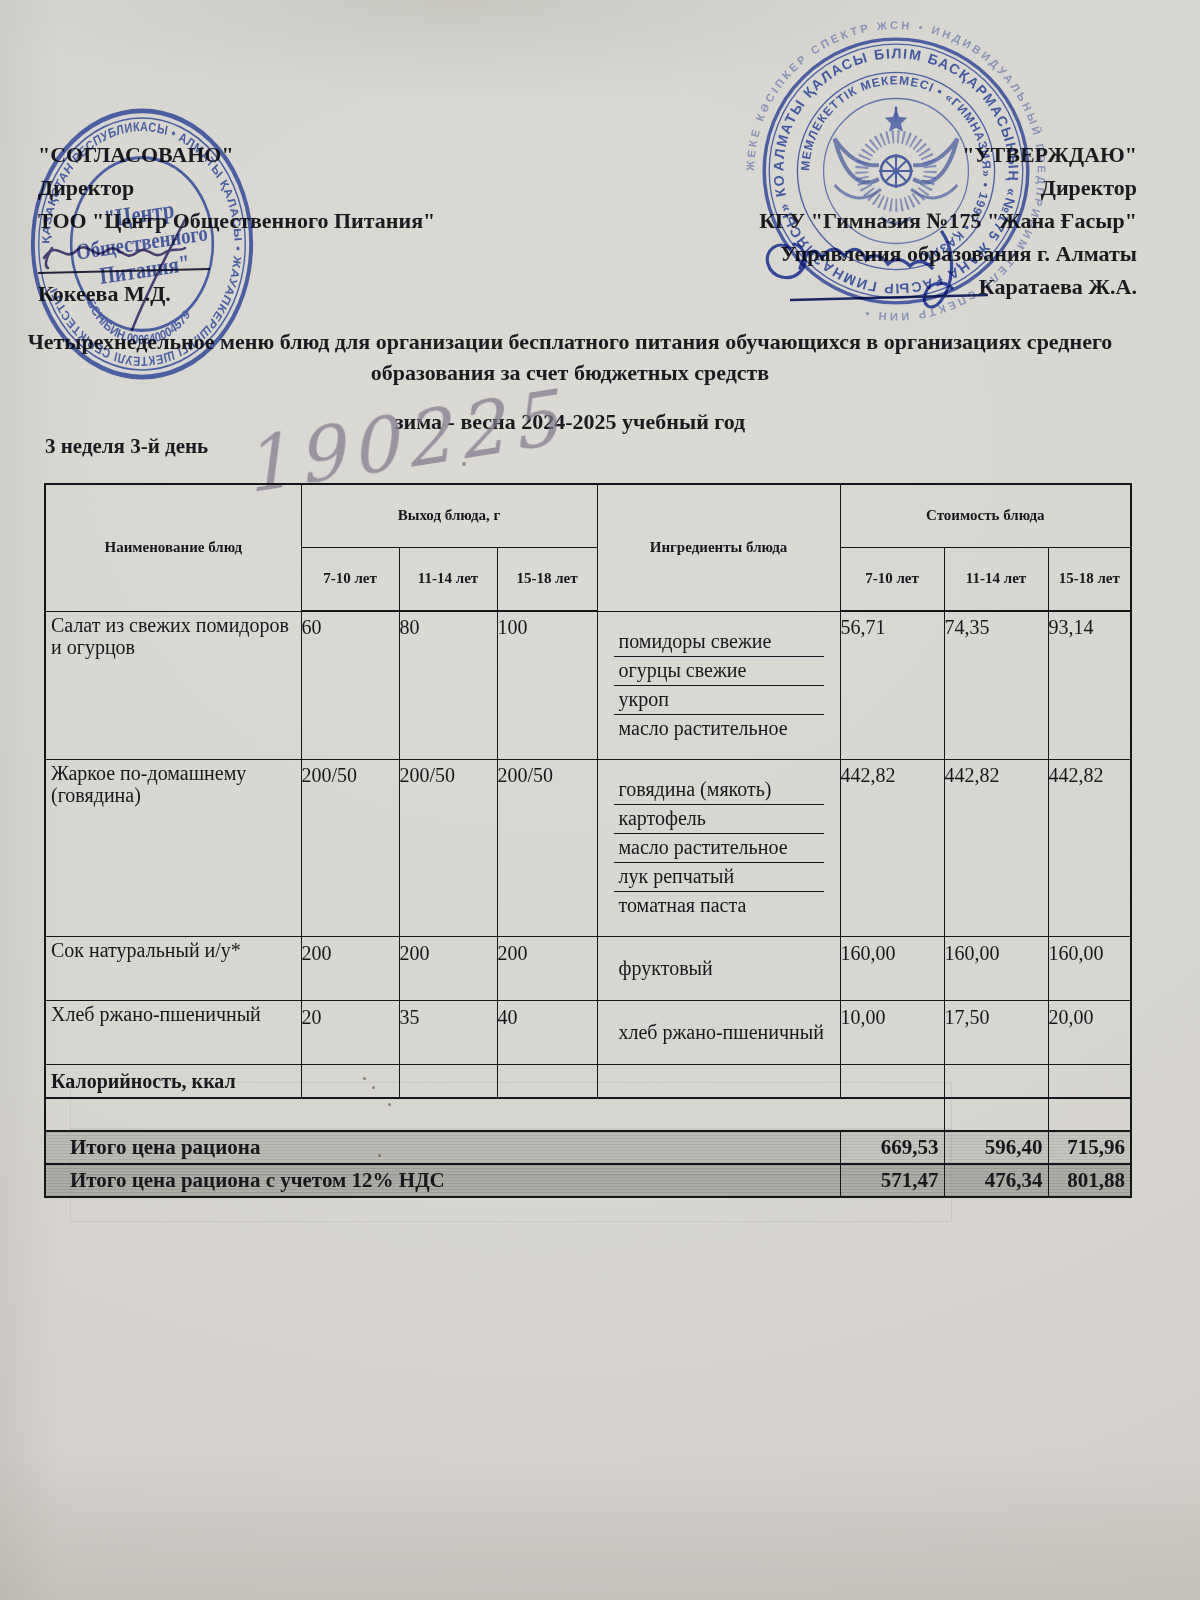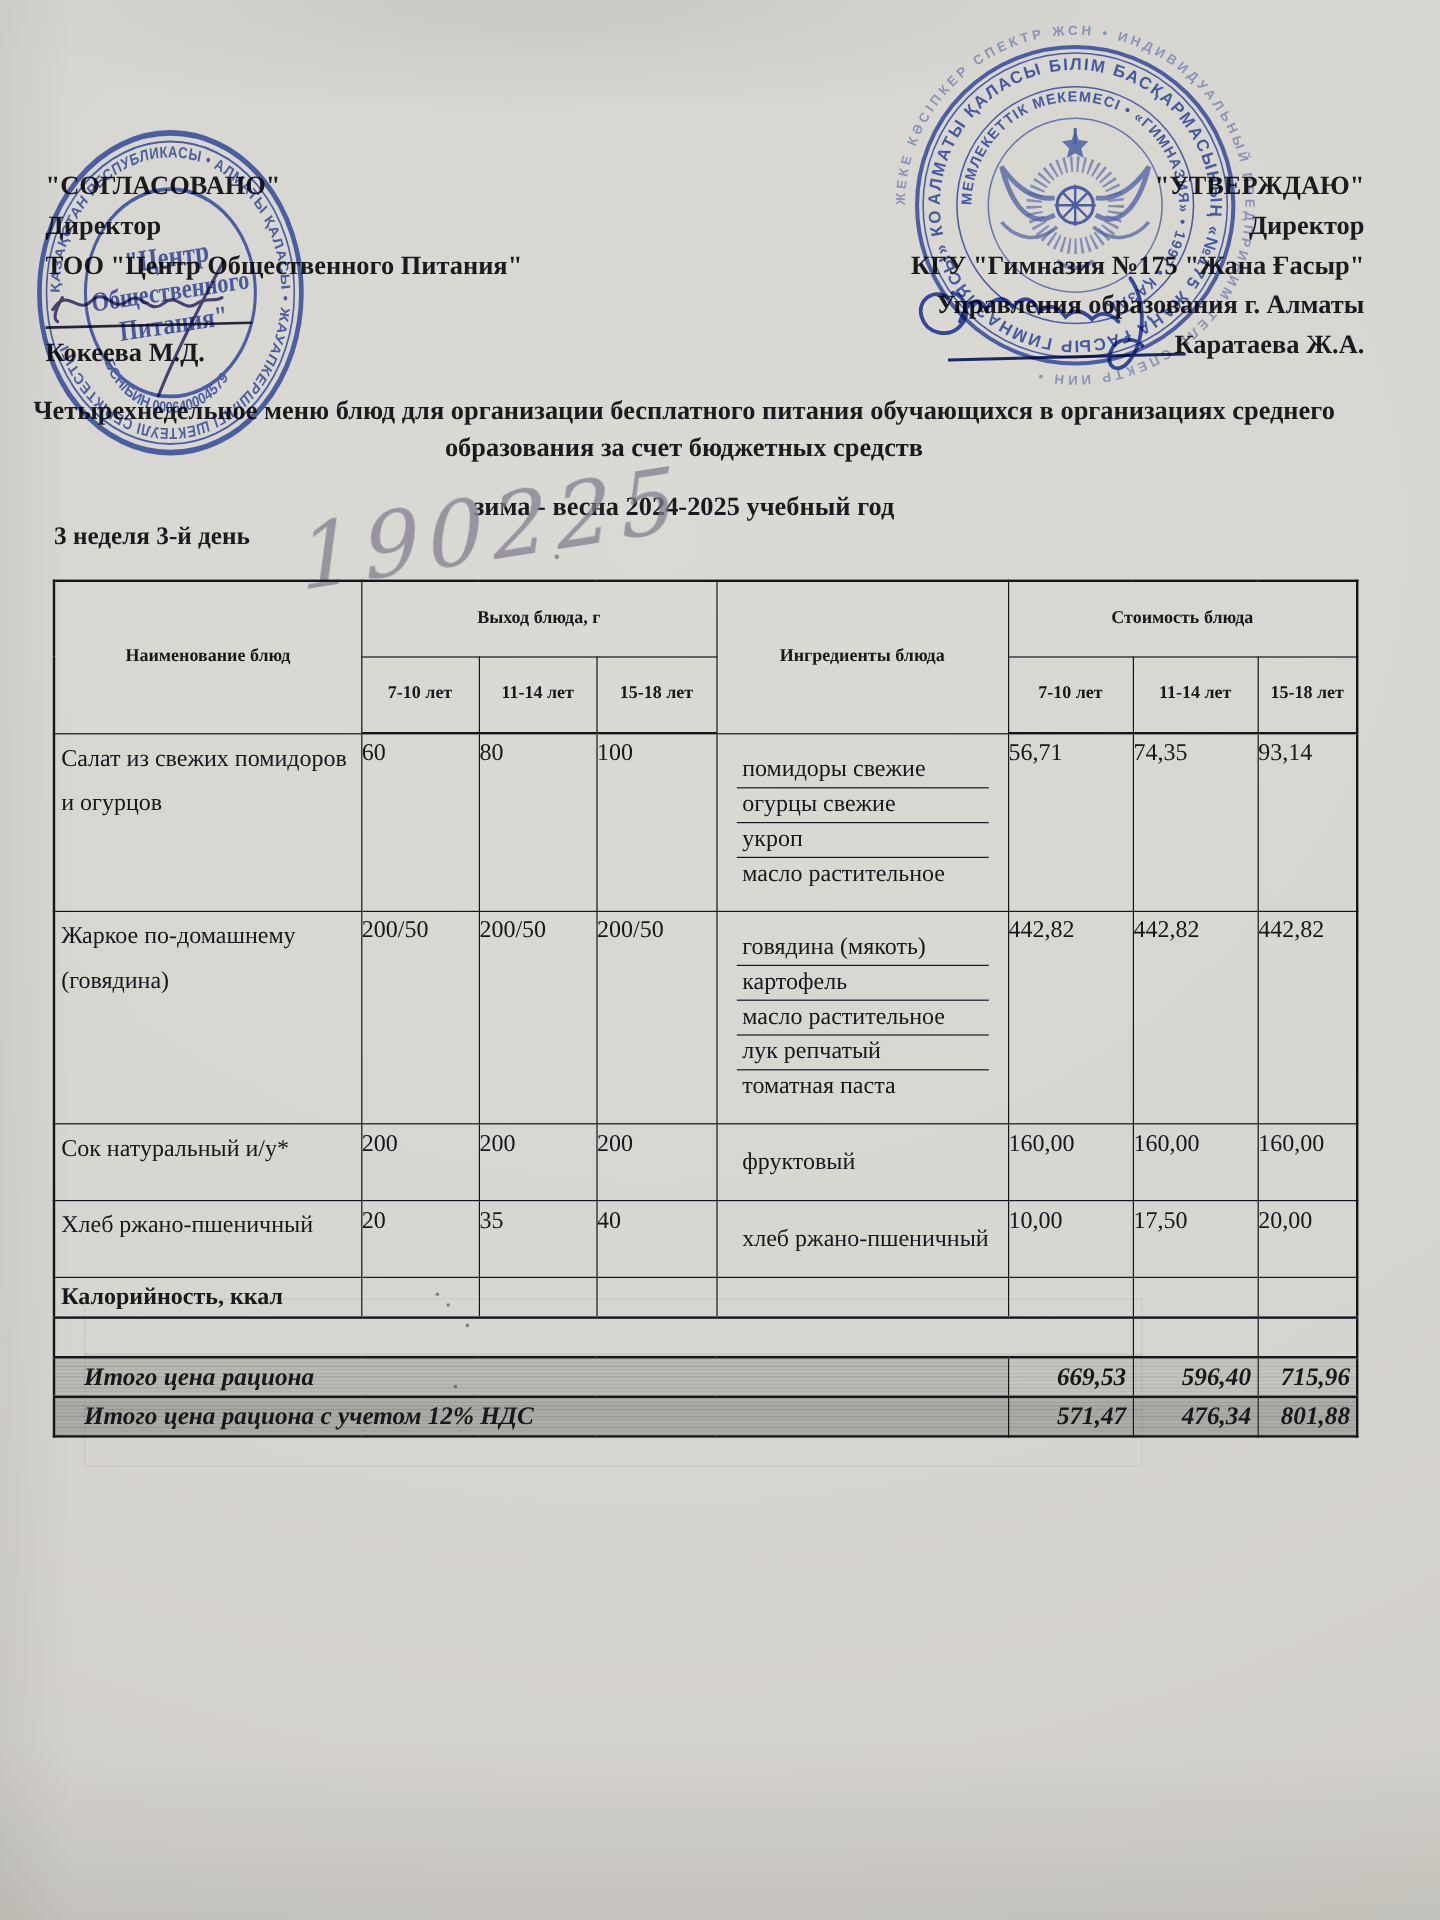--- a/index.html
+++ b/index.html
@@ -36,23 +36,23 @@
   table.menu{border:2.6px solid #15151b;}
   .menu th,.menu td{border:1.6px solid #15151b;padding:0;vertical-align:top;overflow:hidden;}
   .menu th{font-weight:bold;font-size:15px;text-align:center;vertical-align:middle;}
   tr.h1{height:63px;} tr.h2{height:64px;}
   tr.h2 th{border-bottom-width:2.4px;}
   tr.dish-a{height:112px;} tr.dish-b{height:140px;}
   tr.dish-c{height:33px;} tr.dish-d{height:33px;}
   tr.kcal{height:34px;} tr.kcal td{border-bottom-width:2px;font-weight:bold;}
   tr.spacer{height:33px;}
   tr.total{height:33px;}
-  tr.total td{font-weight:bold;font-style:italic;font-size:21px;vertical-align:middle;
+  tr.total td{font-weight:bold;font-size:21px;vertical-align:middle;
     border-top-width:2.2px;}
-  td.name{padding:2px 4px 0 5px;line-height:37px;margin-left:12px;}
+  td.name{padding:2px 4px 0 5px;line-height:22px;margin-left:12px;}
   td.num{ line-height:28px;padding-top:1px;}
   tr.dish-c td.num,tr.dish-d td.num{line-height:31px;}
   td.ing{padding:16px;}
   .ing-item{height:28px;line-height:27px;border-bottom:1.5px solid #181820;padding:0 4px 0 5px;
     white-space:nowrap;overflow:hidden;}
   .ing-item:last-child{border-bottom:none;}
   tr.dish-c .ing-item,tr.dish-d .ing-item{height:31px;line-height:30px;border-bottom:none;}
   td.kcal-label{padding:2px 4px 0 5px;line-height:28px;}
   .shade1{background-color:#bcbab4;
     background-image:repeating-linear-gradient(0deg, rgba(70,70,66,.13) 0 1px, rgba(0,0,0,0) 1px 3px);}

